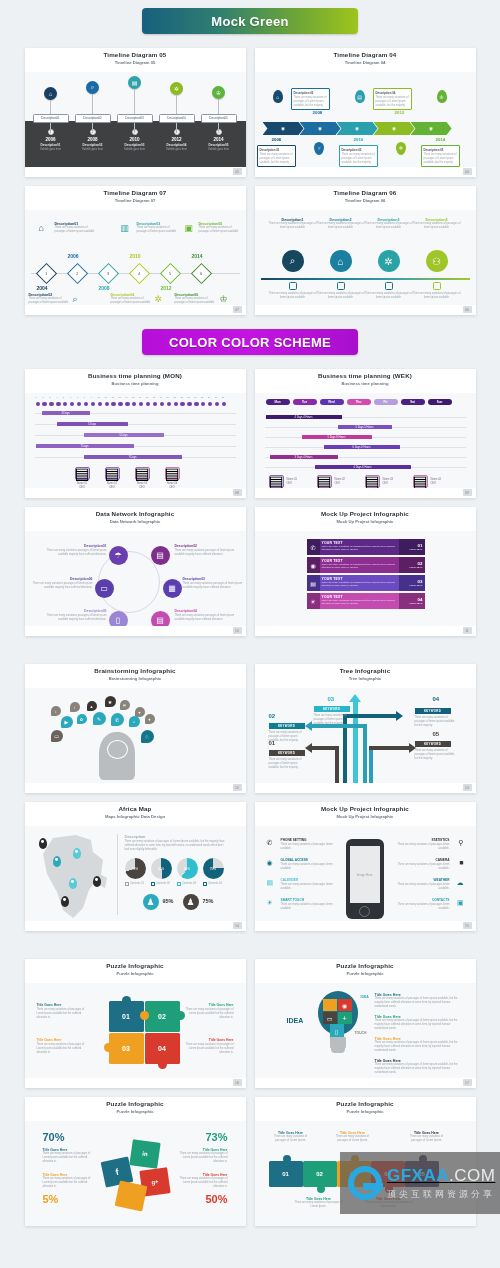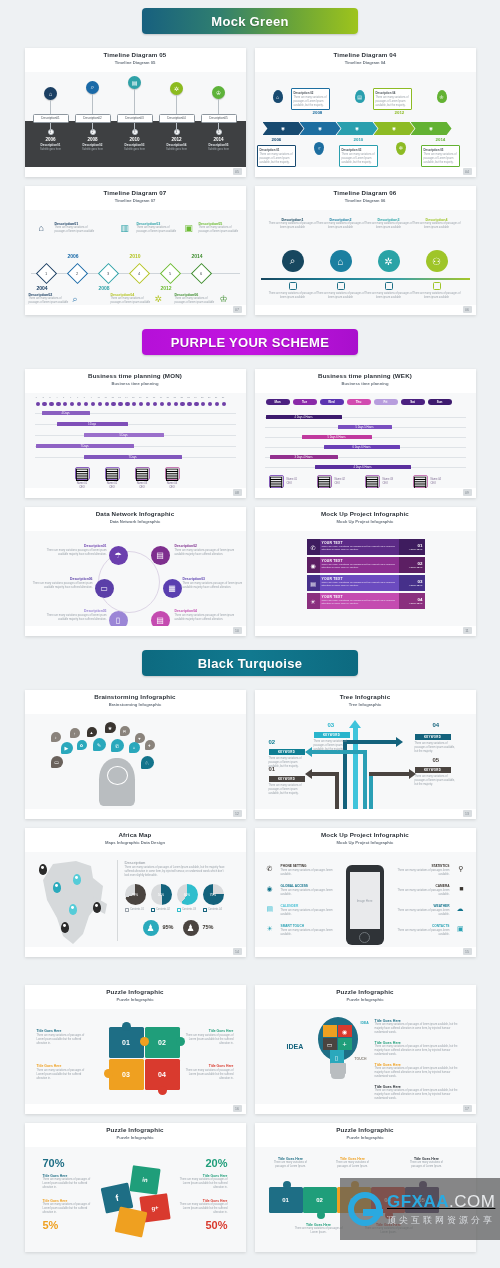--- a/index.html
+++ b/index.html
@@ -428,21 +428,21 @@
         </div>
       </div>
       <div class="sl-foot">
         <div class="badge">06</div>
       </div>
     </div>
   </div>
 
   <div class="sp14"></div>
   <div class="banner-wrap">
-    <div class="banner bn-purple">PURPLE YOUR SCHEME</div>
+    <div class="banner bn-purple">COLOR COLOR SCHEME</div>
   </div>
   <div class="sp14"></div>
 
   <div class="grid">
 
     <div class="slide">
       <div class="sl-head">
         <div class="sl-title">Business time planning (MON)</div>
         <div class="sl-sub">Business time planning</div>
       </div>
@@ -665,23 +665,20 @@
           </div>
         </div>
       </div>
       <div class="sl-foot">
         <div class="badge">11</div>
       </div>
     </div>
   </div>
 
   <div class="sp14"></div>
-  <div class="banner-wrap">
-    <div class="banner bn-turq">Black Turquoise</div>
-  </div>
   <div class="sp14"></div>
 
   <div class="grid">
 
     <div class="slide">
       <div class="sl-head">
         <div class="sl-title">Brainstorming Infographic</div>
         <div class="sl-sub">Brainstorming Infographic</div>
       </div>
       <div class="sl-body">
@@ -951,21 +948,21 @@
       <div class="sl-head">
         <div class="sl-title">Puzzle Infographic</div>
         <div class="sl-sub">Puzzle Infographic</div>
       </div>
       <div class="sl-body">
         <div class="pct" style="left:18px;top:10px;color:#1e6e85;">70%</div>
         <div style="position:absolute;left:18px;top:27px;width:50px;">
           <b style="font-size:3.4px;color:#1e6e85;display:block;">Title Goes Here</b>
           <div class="tiny">There are many variations of  passages of Lorem Ipsum  available  but the suffered  alteration in.</div>
         </div>
-        <div class="pct" style="right:18px;top:10px;color:#1f9e7a;">20%</div>
+        <div class="pct" style="right:18px;top:10px;color:#1f9e7a;">73%</div>
         <div style="position:absolute;right:18px;top:27px;width:50px;text-align:right;">
           <b style="font-size:3.4px;color:#1f9e7a;display:block;">Title Goes Here</b>
           <div class="tiny">There are many variations of  passages of Lorem Ipsum  available  but the suffered  alteration in.</div>
         </div>
         <div style="position:absolute;left:18px;top:52px;width:50px;">
           <b style="font-size:3.4px;color:#efa020;display:block;">Title Goes Here</b>
           <div class="tiny">There are many variations of  passages of Lorem Ipsum  available  but the suffered  alteration in.</div>
         </div>
         <div class="pct" style="left:18px;top:72px;color:#efa020;">5%</div>
         <div style="position:absolute;right:18px;top:52px;width:50px;text-align:right;">

